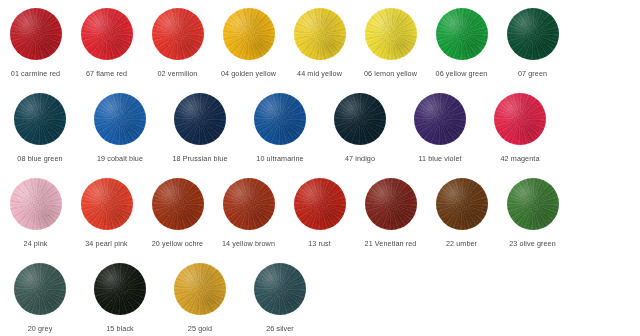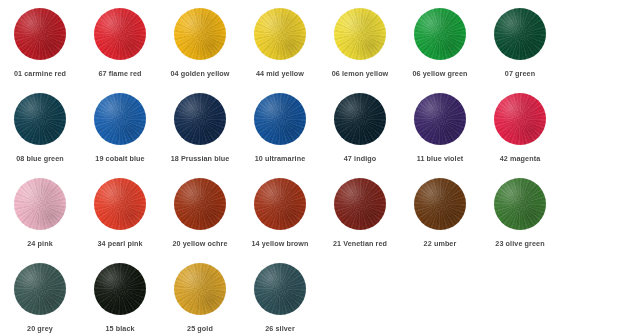--- a/index.html
+++ b/index.html
@@ -20,21 +20,20 @@
     height: 336px;
     position: relative;
     box-sizing: border-box;
     padding: 0;
   }
   .swatch-row {
     display: flex;
     width: 568px;
     height: 85px;
     box-sizing: border-box;
-    font-weight: bold;
   }
   .swatch-row.row-last {
     height: 81px;
   }
   .swatch-cell {
     width: 80px;
     height: 100%;
     box-sizing: border-box;
     display: flex;
     flex-direction: column;
@@ -116,20 +115,26 @@
         <div class="swatch-label">01 carmine red</div>
       </div>
       <div class="swatch-cell">
         <div class="blob-wrap">
           <div class="blob" title="43 flame red" style="background: rgb(229, 38, 48);"></div>
         </div>
         <div class="swatch-label">67 flame red</div>
       </div>
       <div class="swatch-cell">
         <div class="blob-wrap">
+          <div class="blob" title="02 vermilion" style="background: rgb(232, 52, 43);"></div>
+        </div>
+        <div class="swatch-label">02 vermilion</div>
+      </div>
+      <div class="swatch-cell">
+        <div class="blob-wrap">
           <div class="blob" title="04 golden yellow" style="background: rgb(242, 181, 18);"></div>
         </div>
         <div class="swatch-label">04 golden yellow</div>
       </div>
       <div class="swatch-cell">
         <div class="blob-wrap">
           <div class="blob" title="44 mid yellow" style="background: rgb(240, 209, 43);"></div>
         </div>
         <div class="swatch-label">44 mid yellow</div>
       </div>
@@ -213,20 +218,26 @@
         <div class="blob-wrap">
           <div class="blob" title="20 yellow ochre" style="background: rgb(158, 51, 19);"></div>
         </div>
         <div class="swatch-label">20 yellow ochre</div>
       </div>
       <div class="swatch-cell">
         <div class="blob-wrap">
           <div class="blob" title="14 yellow brown" style="background: rgb(163, 51, 24);"></div>
         </div>
         <div class="swatch-label">14 yellow brown</div>
+      </div>
+      <div class="swatch-cell">
+        <div class="blob-wrap">
+          <div class="blob" title="13 rust" style="background: rgb(192, 35, 23);"></div>
+        </div>
+        <div class="swatch-label">13 rust</div>
       </div>
       <div class="swatch-cell">
         <div class="blob-wrap">
           <div class="blob" title="21 Venetian red" style="background: rgb(126, 36, 27);"></div>
         </div>
         <div class="swatch-label">21 Venetian red</div>
       </div>
       <div class="swatch-cell">
         <div class="blob-wrap">
           <div class="blob" title="22 umber" style="background: rgb(107, 59, 20);"></div>

